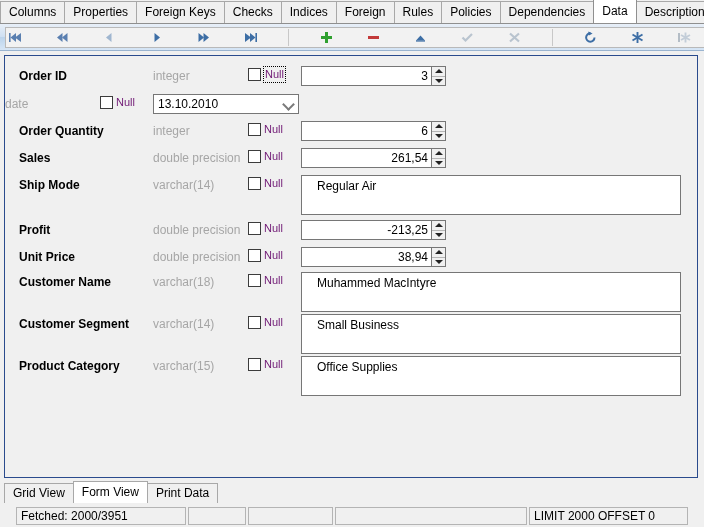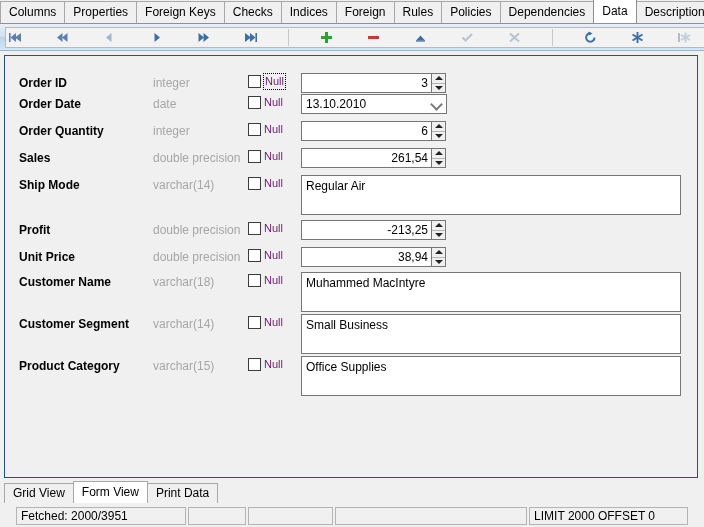--- a/index.html
+++ b/index.html
@@ -170,21 +170,21 @@
   }
   .chev::after {
     content: ""; position: absolute; left: 1px; top: 1px;
     width: 7px; height: 7px;
     border-right: 2px solid #7a7a7a; border-bottom: 2px solid #7a7a7a;
     transform: rotate(45deg);
   }
   .textarea {
     width: 380px; height: 40px; background: #fff;
     border: 1px solid #767676;
-    padding: 3px 4px; font-size: 12px; line-height: 14px;
+    padding: 3px 15px; font-size: 12px; line-height: 14px;
     color: #000; overflow: hidden;
   }
 
   
   .viewtabs {
     position: absolute; left: 4px; top: 481px; width: 694px; height: 22px;
     display: flex; align-items: flex-end;
   }
   .vtab {
     height: 20px; line-height: 19px; padding: 0 8px;
@@ -380,42 +380,41 @@
           </svg>
       </div>
     </div>
     <div class="overflow">
         <i></i>
       </div>
   </div>
 
   <div class="formpanel">
 
-    <div class="row" style="top:17px;">
+    <div class="row" style="top:10px;">
       <div class="lbl">Order ID</div>
       <div class="typ">integer</div>
       <div class="nullwrap">
         <div class="cb"></div>
         <span class="nulltxt focused">Null</span>
       </div>
       <div class="numfield">
         <input class="numinput" type="text" value="3" style="">
         <div class="spin">
           <div>
               <span class="arrow-up"></span>
             </div>
           <div>
               <span class="arrow-dn"></span>
             </div>
         </div>
       </div>
     </div>
 
     <div class="row" style="top:38px;">
-      <div class="lbl">Order Date</div>
       <div class="typ">date</div>
       <div class="nullwrap">
         <div class="cb"></div>
         <span class="nulltxt">Null</span>
       </div>
       <div class="datefield">
         <span class="val">13.10.2010</span>
         <span class="chev"></span>
       </div>
     </div>

